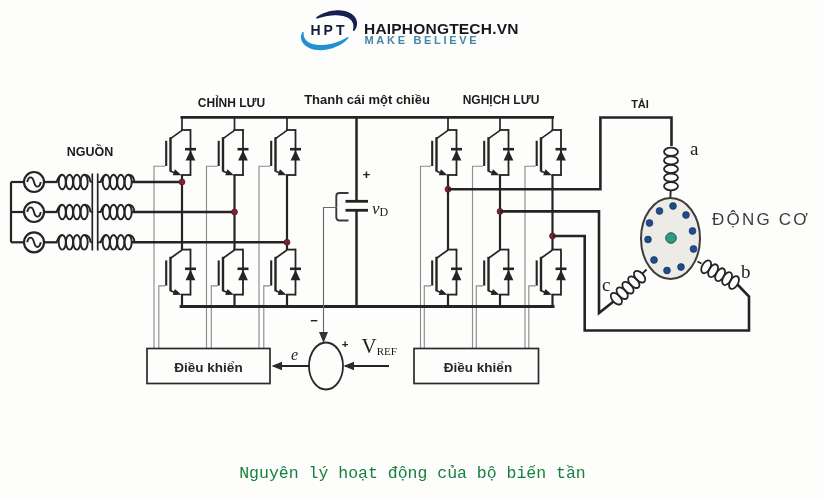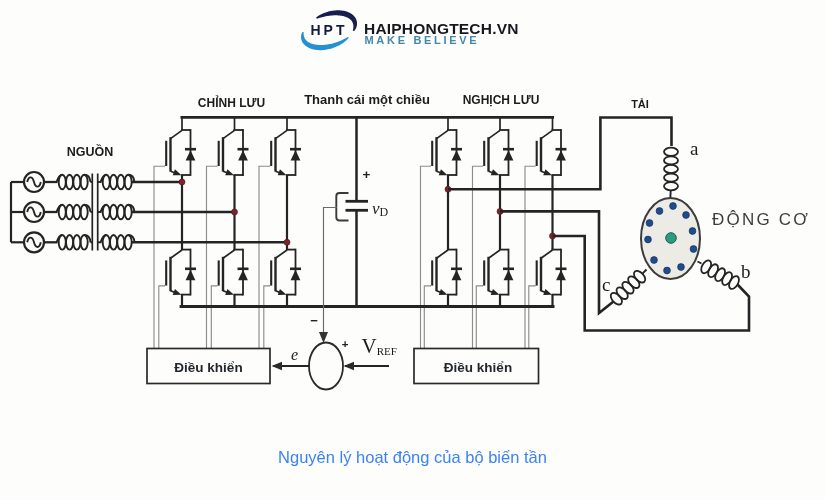--- a/index.html
+++ b/index.html
@@ -1,17 +1,17 @@
 <!DOCTYPE html>
 <html><head><meta charset="utf-8">
 <style>
   html,body{margin:0;padding:0;background:#ffffff;}
   .page{position:relative;width:825px;height:500px;overflow:hidden;background:#ffffff;}
-  .caption{position:absolute;left:0;top:448px;width:825px;text-align:center;
-    font-family:Liberation Sans, sans-serif;font-size:16.5px;color:#3b82f6;}
+  .caption{position:absolute;left:0;top:464px;width:825px;text-align:center;
+    font-family:Liberation Mono, monospace;font-size:16.5px;color:#15803d;}
 </style></head>
 <body>
 <div class="page">
 <svg width="825" height="500" viewBox="0 0 825 500" xmlns="http://www.w3.org/2000/svg">
 <rect width="825" height="500" fill="#fdfdfc"></rect>
 <path d="M 154,349 L 154,166.2 L 164.4,166.2 L 164.4,165.5" fill="none" stroke="#8d8d8d" stroke-width="1.15" stroke-linecap="butt" stroke-linejoin="miter"></path>
 <path d="M 158.8,349 L 158.8,285.8 L 164.4,285.8 L 164.4,285.1" fill="none" stroke="#8d8d8d" stroke-width="1.15" stroke-linecap="butt" stroke-linejoin="miter"></path>
 <path d="M 206.5,349 L 206.5,166.2 L 216.9,166.2 L 216.9,165.5" fill="none" stroke="#8d8d8d" stroke-width="1.15" stroke-linecap="butt" stroke-linejoin="miter"></path>
 <path d="M 211.3,349 L 211.3,285.8 L 216.9,285.8 L 216.9,285.1" fill="none" stroke="#8d8d8d" stroke-width="1.15" stroke-linecap="butt" stroke-linejoin="miter"></path>
 <path d="M 259,349 L 259,166.2 L 269.4,166.2 L 269.4,165.5" fill="none" stroke="#8d8d8d" stroke-width="1.15" stroke-linecap="butt" stroke-linejoin="miter"></path>

